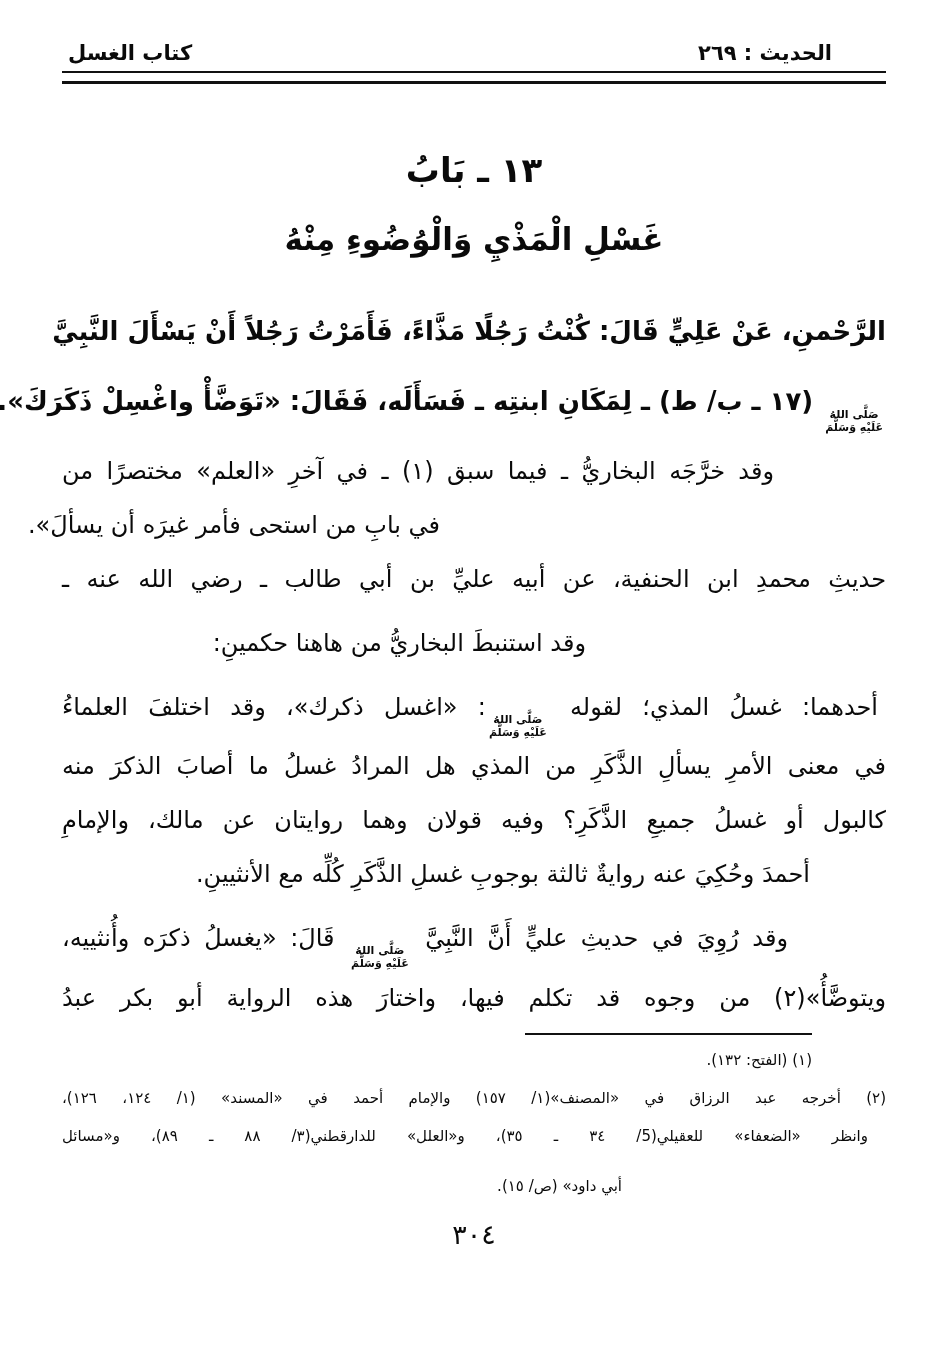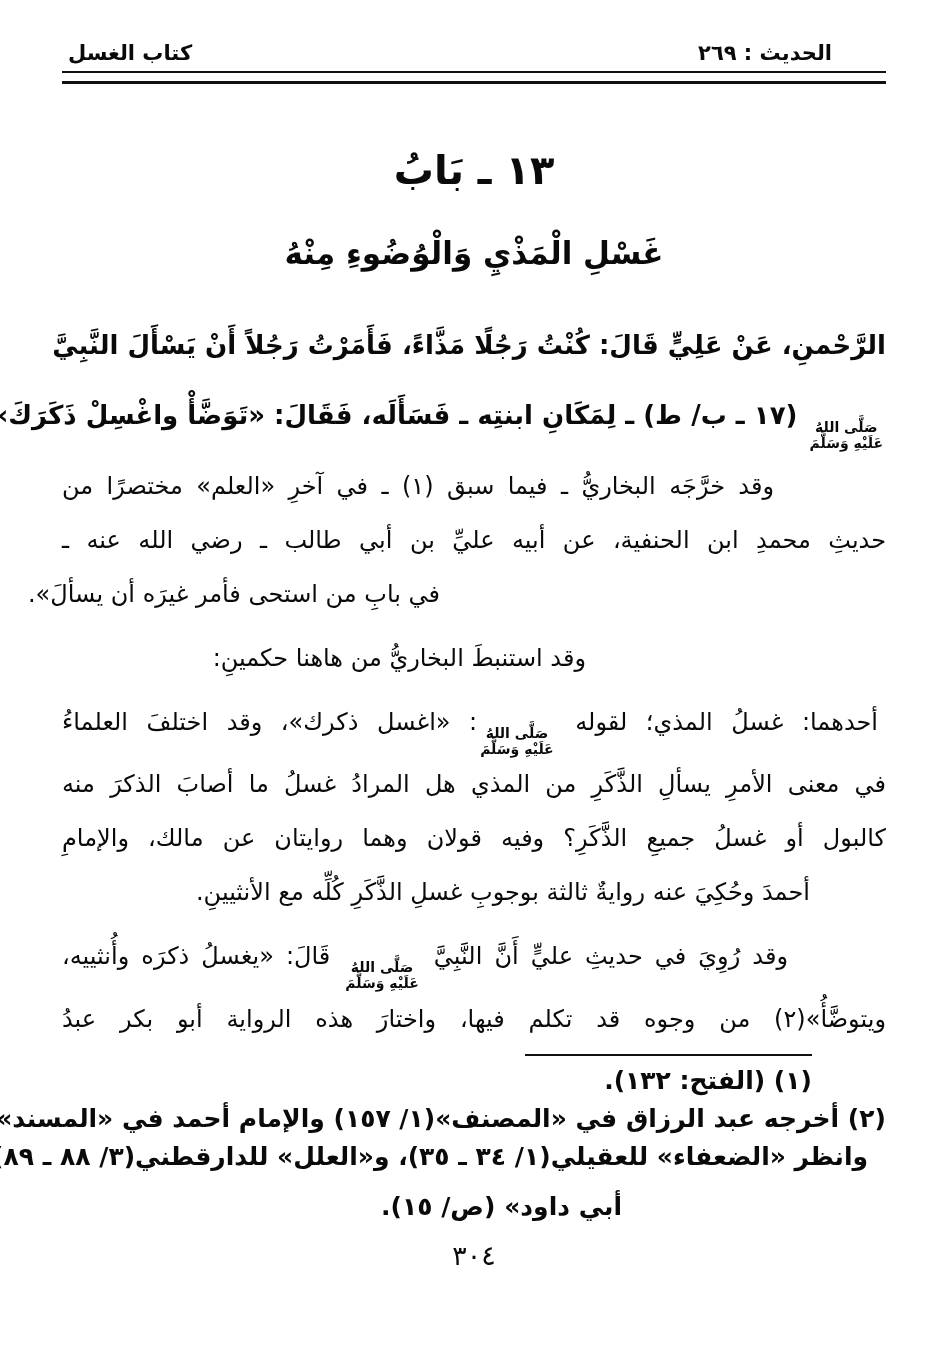--- a/index.html
+++ b/index.html
@@ -9,47 +9,47 @@
     direction:rtl; font-family:"DejaVu Sans", sans-serif; position:relative;
     padding:38px 60px 0 62px; overflow:hidden;
   }
   
   .hdr-row { display:flex; justify-content:space-between; align-items:flex-end;
              font-weight:bold; font-size:21px; padding:0 54px 0 6px; line-height:30px; }
   .rule-thin  { border-top:2px solid #111; margin-top:3px; }
   .rule-thick { height:3px; background:#111; margin-top:8px; }
   
   .ttl { text-align:center; font-weight:bold; }
-  .ttl1 { margin-top:64px; font-size:40px; line-height:44px; }
-  .ttl2 { margin-top:38px; font-size:31px; line-height:46px; }
+  .ttl1 { margin-top:64px; font-size:34px; line-height:44px; }
+  .ttl2 { margin-top:24px; font-size:31px; line-height:46px; }
   
   .hadith { margin-top:34px; font-weight:bold; font-size:26px; }
   .hadith .ln { line-height:70px; }
   .comm { font-size:24px; }
   .comm .ln { line-height:54px; }
   .ln { white-space:nowrap; }
   .j { text-align:justify; text-align-last:justify; }
   .fit { width:fit-content; white-space:nowrap; text-align:right; }
   .mt8 { margin-top:8px; } .mt10 { margin-top:10px; }
   .ind112 { margin-right:112px; }
   .ind98  { margin-right:98px; }
   .ind8   { margin-right:8px; }
   .p1l3 { margin-right:446px; }
   .p2c  { margin-right:300px; }
   .p3l4 { margin-right:76px; }
   
   .fnrule { height:2px; background:#111; width:287px; margin:8px 74px 6px 0; }
-  .fns { font-size:25px;font-weight:bold; }
+  .fns { font-size:15px; }
   .fns .fln { line-height:38px; white-space:nowrap; }
   .f1   { margin-right:74px; }
   .f2l2 { margin-right:18px; }
   .f2l3 { margin-right:264px;margin-top:12px; }
   
   .hon { display:inline-flex; flex-direction:column; align-items:center;
-         font-size:14px; font-weight:bold; line-height:1.15; vertical-align:-8px;
+         font-size:11px; font-weight:bold; line-height:1.15; vertical-align:-8px;
          margin:0 3px; letter-spacing:0; white-space:nowrap; }
   
   .pageno { text-align:center; font-size:27px; margin-top:12px; line-height:36px; }
 </style>
 </head>
 <body>
 
 <div class="page">
 
   <header>
@@ -68,22 +68,22 @@
     <div class="ln j">الرَّحْمنِ، عَنْ عَلِيٍّ قَالَ: كُنْتُ رَجُلًا مَذَّاءً، فَأَمَرْتُ رَجُلاً أَنْ يَسْأَلَ النَّبِيَّ</div>
     <div class="ln j"><span class="hon">
           <span>صَلَّى اللهُ</span>
           <span>عَلَيْهِ وَسَلَّمَ</span>
         </span> (١٧ ـ ب/ ط) ـ لِمَكَانِ ابنتِه ـ فَسَأَلَه، فَقَالَ: «تَوَضَّأْ واغْسِلْ ذَكَرَكَ».</div>
   </section>
 
   <section class="comm">
     <div class="mt8">
       <div class="ln j ind112">وقد خرَّجَه البخاريُّ ـ فيما سبق (١) ـ في آخرِ «العلم» مختصرًا من</div>
+      <div class="ln fit p1l3">في بابِ من استحى فأمر غيرَه أن يسألَ».</div>
       <div class="ln j">حديثِ محمدِ ابن الحنفية، عن أبيه عليِّ بن أبي طالب ـ رضي الله عنه ـ</div>
-      <div class="ln fit p1l3">في بابِ من استحى فأمر غيرَه أن يسألَ».</div>
     </div>
 
     <div class="mt10">
       <div class="ln fit p2c">وقد استنبطَ البخاريُّ من هاهنا حكمينِ:</div>
     </div>
 
     <div class="mt10">
       <div class="ln j ind8">أحدهما: غسلُ المذي؛ لقوله <span class="hon">
             <span>صَلَّى اللهُ</span>
             <span>عَلَيْهِ وَسَلَّمَ</span>
@@ -100,19 +100,19 @@
           </span> قَالَ: «يغسلُ ذكرَه وأُنثييه،</div>
       <div class="ln j">ويتوضَّأُ»(٢) من وجوه قد تكلم فيها، واختارَ هذه الرواية أبو بكر عبدُ</div>
     </div>
   </section>
 
   <div class="fnrule"></div>
 
   <section class="fns">
     <div class="fln fit f1">(١) (الفتح: ١٣٢).</div>
     <div class="fln j">(٢) أخرجه عبد الرزاق في «المصنف»(١/ ١٥٧) والإمام أحمد في «المسند» (١/ ١٢٤، ١٢٦)،</div>
-    <div class="fln j f2l2">وانظر «الضعفاء» للعقيلي(١/ ٣٤ ـ ٣٥)، و«العلل» للدارقطني(٣/ ٨٨ ـ ٨٩)، و«مسائل</div>
+    <div class="fln j f2l2">وانظر «الضعفاء» للعقيلي(5/ ٣٤ ـ ٣٥)، و«العلل» للدارقطني(٣/ ٨٨ ـ ٨٩)، و«مسائل</div>
     <div class="fln fit f2l3">أبي داود» (ص/ ١٥).</div>
   </section>
 
   <div class="pageno">٣٠٤</div>
 
 </div>
 
 </body></html>

